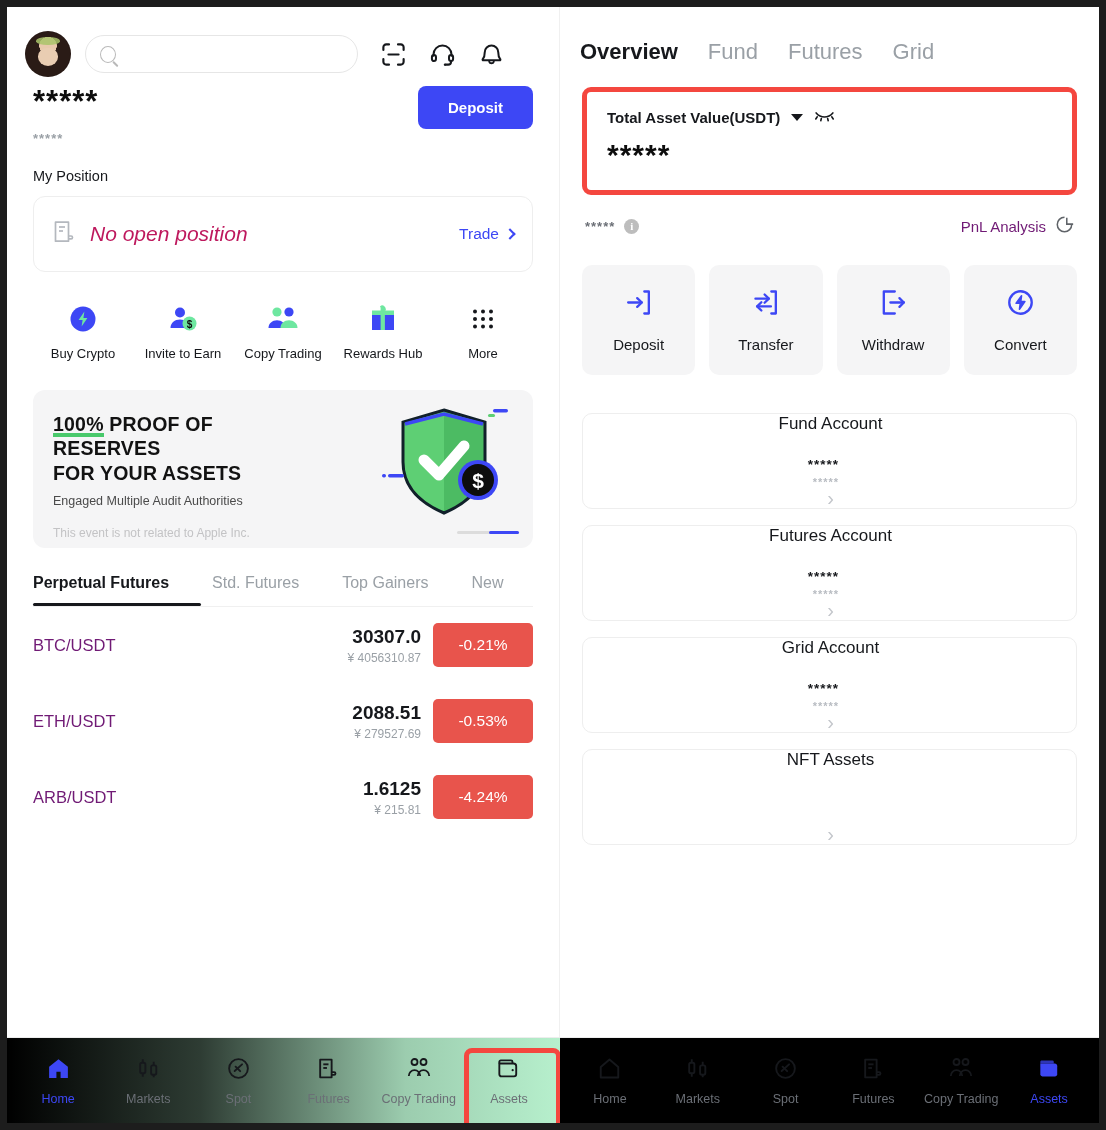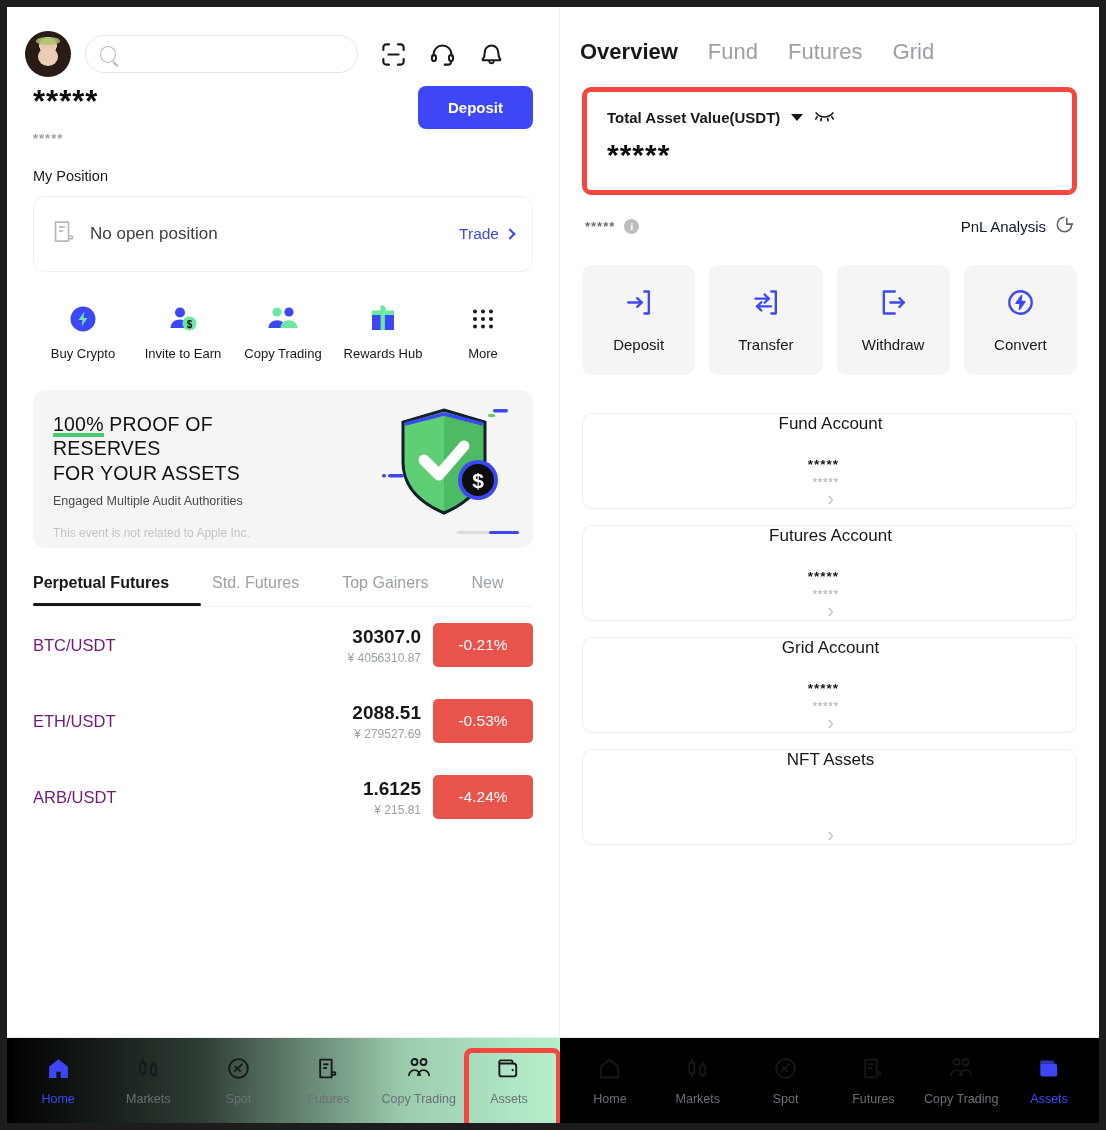--- a/index.html
+++ b/index.html
@@ -79,37 +79,37 @@
   .deposit-btn {
     background:#3d47f5; color:#fff; border:0; border-radius:8px;
     padding: 13px 30px; font-size:15px; font-weight:700; cursor:pointer;
     font-family:inherit;
   }
   .my-position { font-size:14.5px; color:#16181c; margin-top:22px; }
   .pos-card {
     margin-top:12px; height: 76px; border:1px solid #eeeeee; border-radius:12px;
     display:flex; align-items:center; padding: 0 18px; gap:14px;
   }
-  .pos-card .ptxt { font-size:17px; color:#404040; flex:1; }
+  .pos-card .ptxt { font-size:21px; color:#be185d; flex:1;font-style:italic; }
   .trade-link { font-size:15.5px; color:#3d47f5; display:flex; align-items:center; gap:7px; font-weight:500;}
   .chev-r {
     width:8px;height:8px;border-right:2px solid currentColor;border-top:2px solid currentColor;
     transform:rotate(45deg);
   }
 
   .quick-row { display:flex; justify-content:space-between; margin-top:30px; padding: 0 4px; }
   .quick { width: 92px; text-align:center; cursor:pointer; }
   .quick .qi { height:34px; display:flex; align-items:center; justify-content:center; }
   .quick .ql { font-size:13px; color:#16181c; margin-top:10px; line-height:1.25; }
 
   .promo {
     margin-top: 28px; height: 158px; background:#f5f5f6; border-radius:12px;
     position:relative; overflow:hidden; padding: 22px 20px;
   }
-  .promo h3 { font-size:19.5px; font-weight:400; color:#121212; line-height:1.24; letter-spacing:.2px;}
+  .promo h3 { font-size:19.5px; font-weight:700; color:#121212; line-height:1.24; letter-spacing:.2px;}
   .promo h3 .pct { position:relative; display:inline-block; }
   .promo h3 .pct::after {
     content:""; position:absolute; left:0; right:0; bottom:-1px; height:4px; background:#49c96b;
   }
   .promo .sub { font-size:12.5px; color:#4a4a4a; margin-top:9px; }
   .promo .disc { font-size:12px; color:#c3c3c5; margin-top:18px; }
   .promo .art { position:absolute; right:18px; top:10px; width:135px; height:130px; }
   .promo .pbar { position:absolute; right:14px; bottom:14px; width:62px; height:3px; background:#dcdcdc; border-radius:2px;}
   .promo .pbar::after { content:""; position:absolute; right:0; top:0; width:30px; height:3px; background:#3d47f5; border-radius:2px;}
 
@@ -143,21 +143,21 @@
   .tav-label-row { display:flex; align-items:center; gap:11px; }
   .tav-label { font-size:15px; font-weight:700; color:#16181c; }
   .tav-caret { width:0;height:0;border-left:6px solid transparent;border-right:6px solid transparent;border-top:7px solid #16181c; }
   .tav-stars { font-size:30px; font-weight:800; color:#0d0d0d; letter-spacing:1px; margin-top:14px; line-height:1; }
 
   .pnl-row { display:flex; align-items:center; justify-content:space-between; margin-top:20px; padding:0 3px;}
   .pnl-left { display:flex; align-items:center; gap:9px; }
   .pnl-stars { font-size:13px; color:#6b6f76; letter-spacing:1px; font-weight:700;}
   .info-ic { width:15px;height:15px;border-radius:50%;background:#bdbdbd;color:#fff;font-size:11px;
              display:flex;align-items:center;justify-content:center;font-weight:700; font-family:"Liberation Serif", serif;}
-  .pnl-right { display:flex; align-items:center; gap:9px; font-size:15px; color:#0f172a;text-align:right; }
+  .pnl-right { display:flex; align-items:center; gap:9px; font-size:15px; color:#701a75;text-align:right; }
 
   .act-row { display:flex; gap:14px; margin-top:28px; }
   .act {
     flex:1; height:110px; background:#f5f5f6; border-radius:10px;
     display:flex; flex-direction:column; align-items:center; justify-content:center; gap:14px;
     cursor:pointer;
   }
   .act .al { font-size:15px; color:#16181c; }
 
   .acct-list { margin-top:38px; display:flex; flex-direction:column; gap:16px; }

